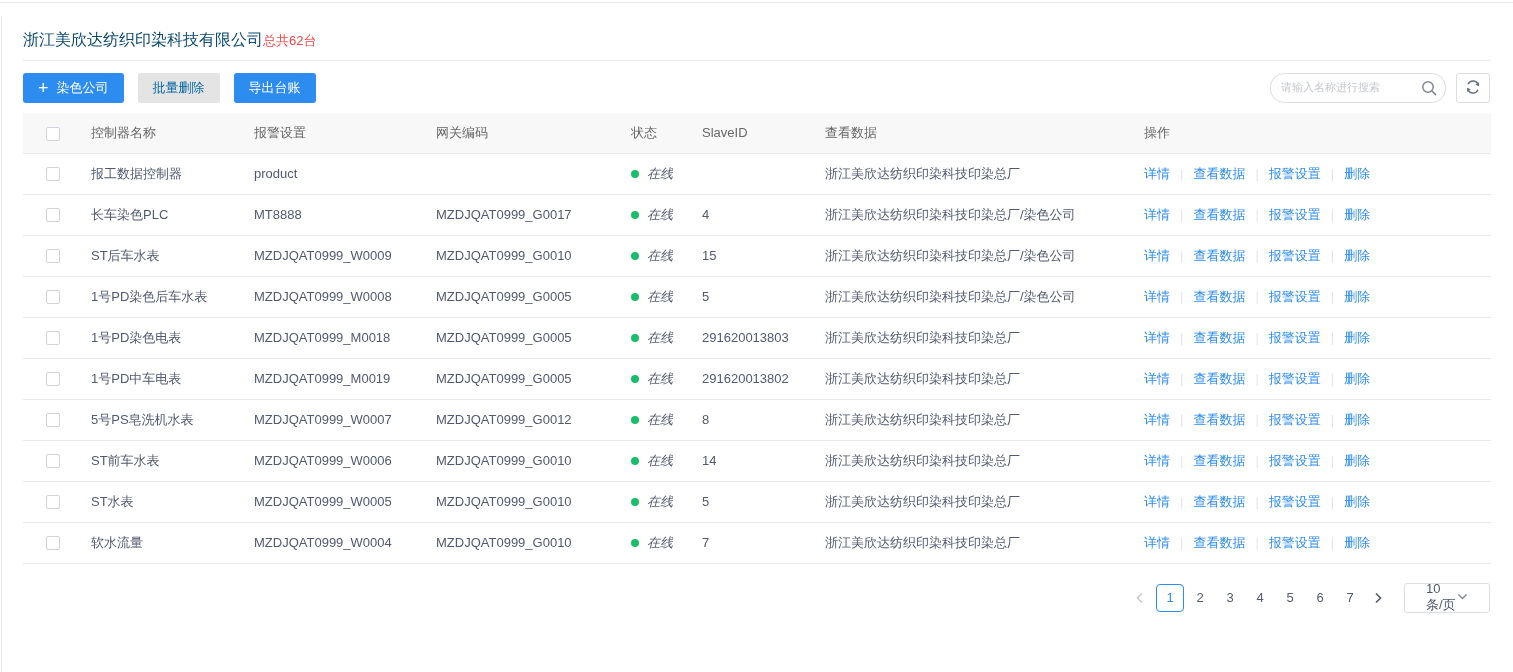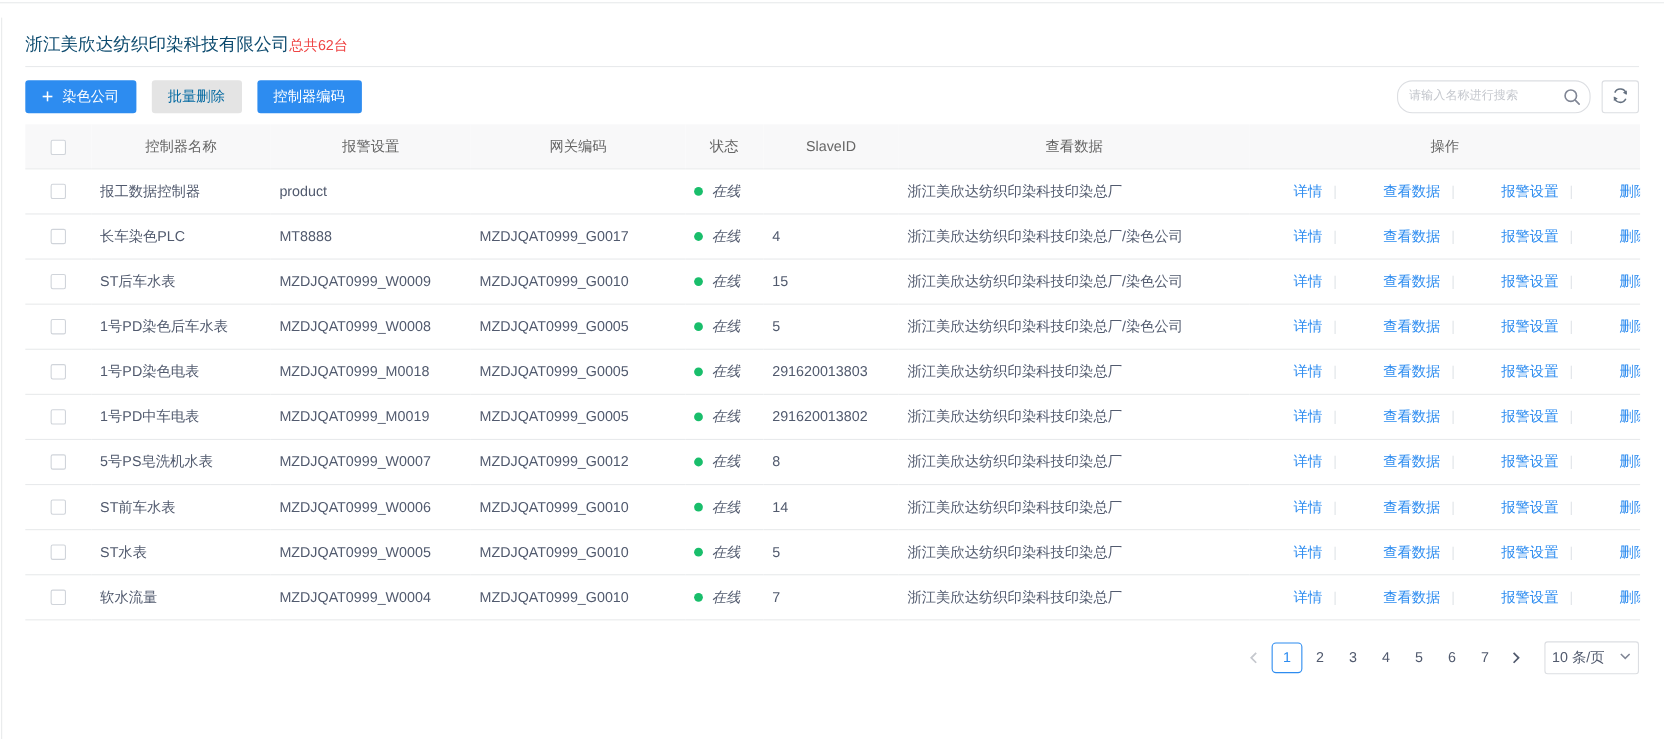--- a/index.html
+++ b/index.html
@@ -31,39 +31,39 @@
   .search-input { width:100%; height:100%; border:1px solid #dcdee2; border-radius:14px;
     padding:0 30px 0 10px; font-size:11px; color:#515a6e; outline:none;
     font-family:Liberation Mono, monospace; }
   .search-input::placeholder { color:#c5c8ce; }
   .search-icon { position:absolute; right:8px; top:6px; cursor:pointer; }
   .refresh-btn { width:34px; height:30px; margin-left:10px; border:1px solid #dcdee2;
     border-radius:3px; background:#fff; display:flex; align-items:center; justify-content:center; cursor:pointer; }
 
   table { margin-top:10px; border-collapse:collapse; table-layout:fixed; width:1468px; }
   thead th { background:#f8f8f9; height:40px; font-size:13px; color:#666; font-weight:normal;
-    text-align:center; padding:0 8px; border-bottom:1px solid #e8eaec; white-space:nowrap; }
+    text-align:left; padding:0 8px; border-bottom:1px solid #e8eaec; white-space:nowrap; }
   tbody td { height:41px; font-size:13px; color:#515a6e; padding:0 8px;
     border-bottom:1px solid #e8eaec; white-space:nowrap; overflow:hidden; }
   .col-check { text-align:center; padding:0; }
   .checkbox { display:inline-block; width:14px; height:14px; border:1px solid #d0d4da;
     border-radius:2px; background:#fff; vertical-align:middle; cursor:pointer; }
   .dot { display:inline-block; width:8px; height:8px; border-radius:50%; background:#19be6b;
     margin-right:8px; vertical-align:middle; }
   .status-text { vertical-align:middle;font-style:italic; }
-  .actions a { color:#2d8cf0; text-decoration:none; cursor:pointer;margin-left:32px; }
+  .actions a { color:#2d8cf0; text-decoration:none; cursor:pointer; }
   .sep { color:#e3e6ea; margin:0 10px; }
 
   .pagination { margin-top:18px; display:flex; justify-content:flex-end; align-items:center; height:32px; }
   .pg-item { min-width:28px; height:28px; display:inline-flex; align-items:center; justify-content:center;
     font-size:13px; color:#515a6e; margin-left:2px; cursor:pointer; border-radius:4px; }
   .pg-active { border:1px solid #2d8cf0; color:#2d8cf0; }
   .pg-arrow { width:28px; height:28px; display:inline-flex; align-items:center; justify-content:center; cursor:pointer; }
   .page-size-select { width:86px; height:30px; border:1px solid #dcdee2; border-radius:3px;
-    display:flex; align-items:center; justify-content:space-between; padding:0 6px;
+    display:flex; align-items:center; justify-content:space-between; padding:0 21px;
     margin-left:12px; font-size:13px; color:#515a6e; cursor:pointer; background:#fff; }
 </style>
 </head>
 <body>
 
 <div class="top-border"></div>
 <div class="left-border"></div>
 
 <div class="content">
 
@@ -73,21 +73,21 @@
   </div>
   <div class="divider"></div>
 
   <div class="toolbar">
     <div class="toolbar-left">
       <button class="btn btn-primary">
         <span class="plus-icon">+</span>
         <span>染色公司</span>
       </button>
       <button class="btn btn-disabled">批量删除</button>
-      <button class="btn btn-primary">控制器编码</button>
+      <button class="btn btn-primary">导出台账</button>
     </div>
     <div class="toolbar-right">
       <div class="search-box">
         <input class="search-input" type="text" placeholder="请输入名称进行搜索" style="">
         <span class="search-icon">
           <svg width="18" height="18" viewBox="0 0 18 18">
             <circle cx="8" cy="8" r="5.2" fill="none" stroke="#808695" stroke-width="1.5"></circle>
             <line x1="12" y1="12" x2="15.6" y2="15.6" stroke="#808695" stroke-width="1.5" stroke-linecap="round"></line>
           </svg>
         </span>

